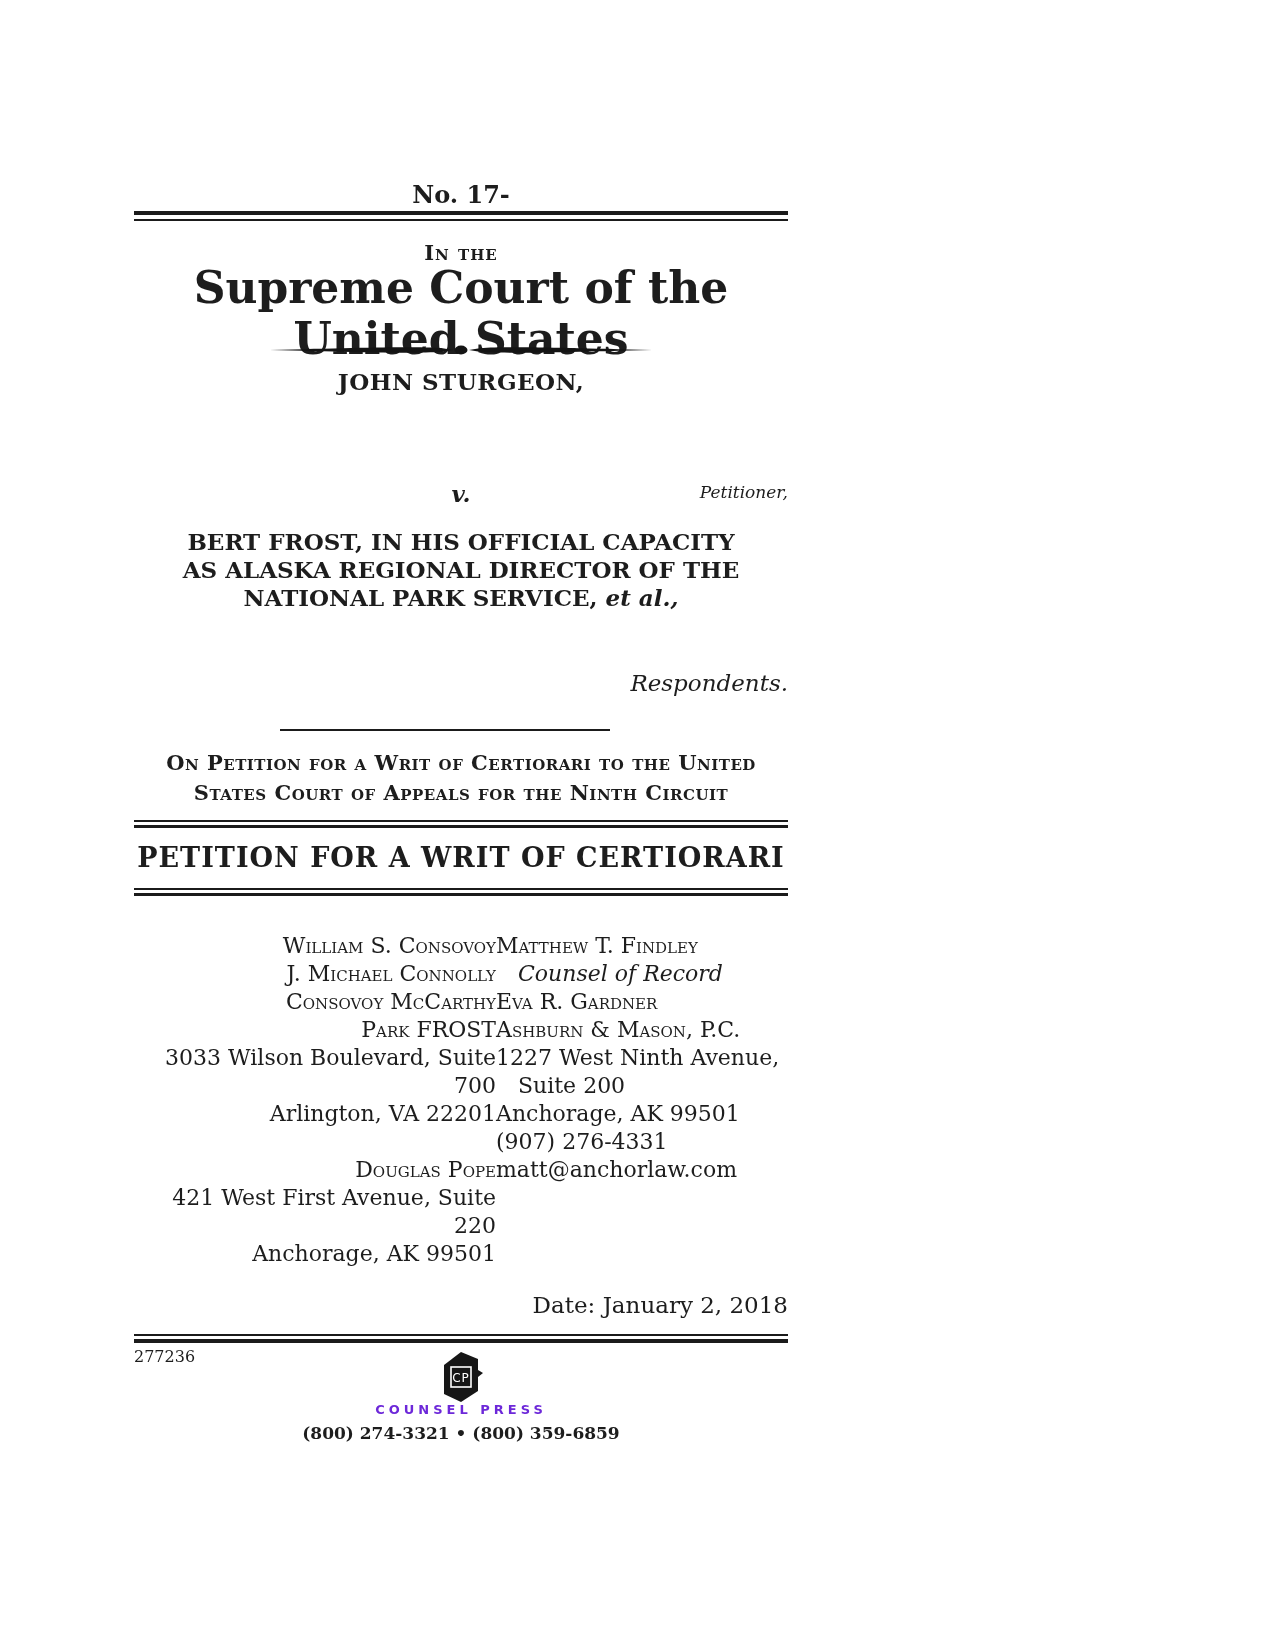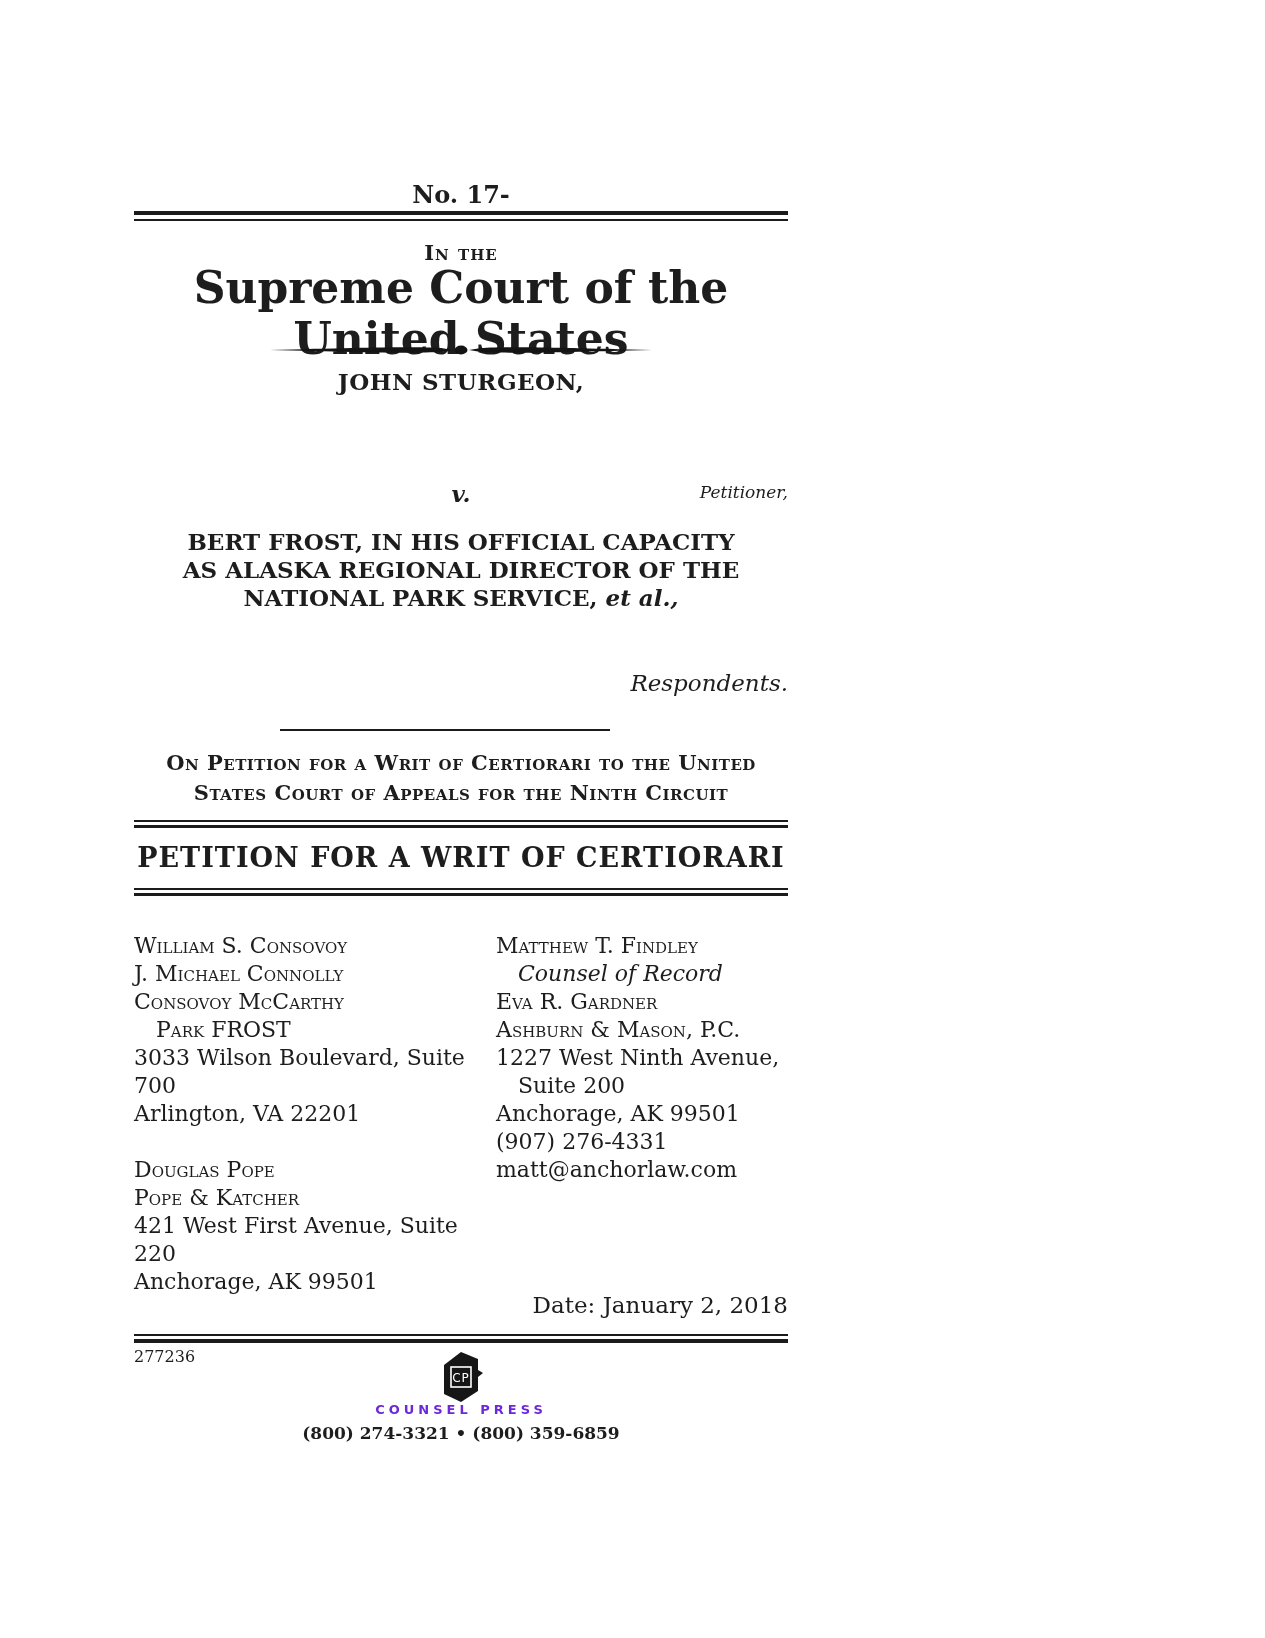--- a/index.html
+++ b/index.html
@@ -32,21 +32,21 @@
   .sep{top:729px;}
   .sep .bar{height:2px;width:330px;margin:0 auto;margin-left:146px;}
   .on-pet{top:748px;font-size:21px;font-weight:bold;line-height:30px;letter-spacing:0.5px;}
   .rule-tt .t1{height:2px;margin-bottom:3px;}
   .rule-tt .t2{height:3px;}
   .rule-a{top:820px;}
   .main-title{top:842px;font-size:27px;font-weight:bold;letter-spacing:1px;}
   .rule-b{top:888px;}
 
   .attys{top:932px;display:flex;font-size:22px;line-height:28px;}
-  .attys .col-l{width:362px;}
+  .attys .col-l{width:362px;text-align:right;}
   .attys .col-r{flex:1;}
   .attys .indent{padding-left:22px;}
   .attys .gap{margin-top:28px;}
 
   .tagline{top:1262px;font-size:23px;}
   .date-line{top:1292px;font-size:23px;text-align:right;}
   .rule-bot{top:1334px;}
   .rule-bot .t1{height:2px;margin-bottom:3px;}
   .rule-bot .t2{height:4px;}
   .print-num{top:1347px;font-size:16px;}
@@ -119,21 +119,20 @@
 
   <div class="abs attys">
     <div class="col-l">
       <div class="sc">William S. Consovoy</div>
       <div class="sc">J. Michael Connolly</div>
       <div class="sc">Consovoy McCarthy</div>
       <div class="sc indent">Park FROST</div>
       <div>3033 Wilson Boulevard, Suite 700</div>
       <div>Arlington, VA 22201</div>
       <div class="sc gap">Douglas Pope</div>
-      <div class="sc">Pope &amp; Katcher</div>
       <div>421 West First Avenue, Suite 220</div>
       <div>Anchorage, AK 99501</div>
     </div>
     <div class="col-r">
       <div class="sc">Matthew T. Findley</div>
       <div class="it indent">Counsel of Record</div>
       <div class="sc">Eva R. Gardner</div>
       <div class="sc">Ashburn &amp; Mason, P.C.</div>
       <div>1227 West Ninth Avenue,</div>
       <div class="indent">Suite 200</div>

